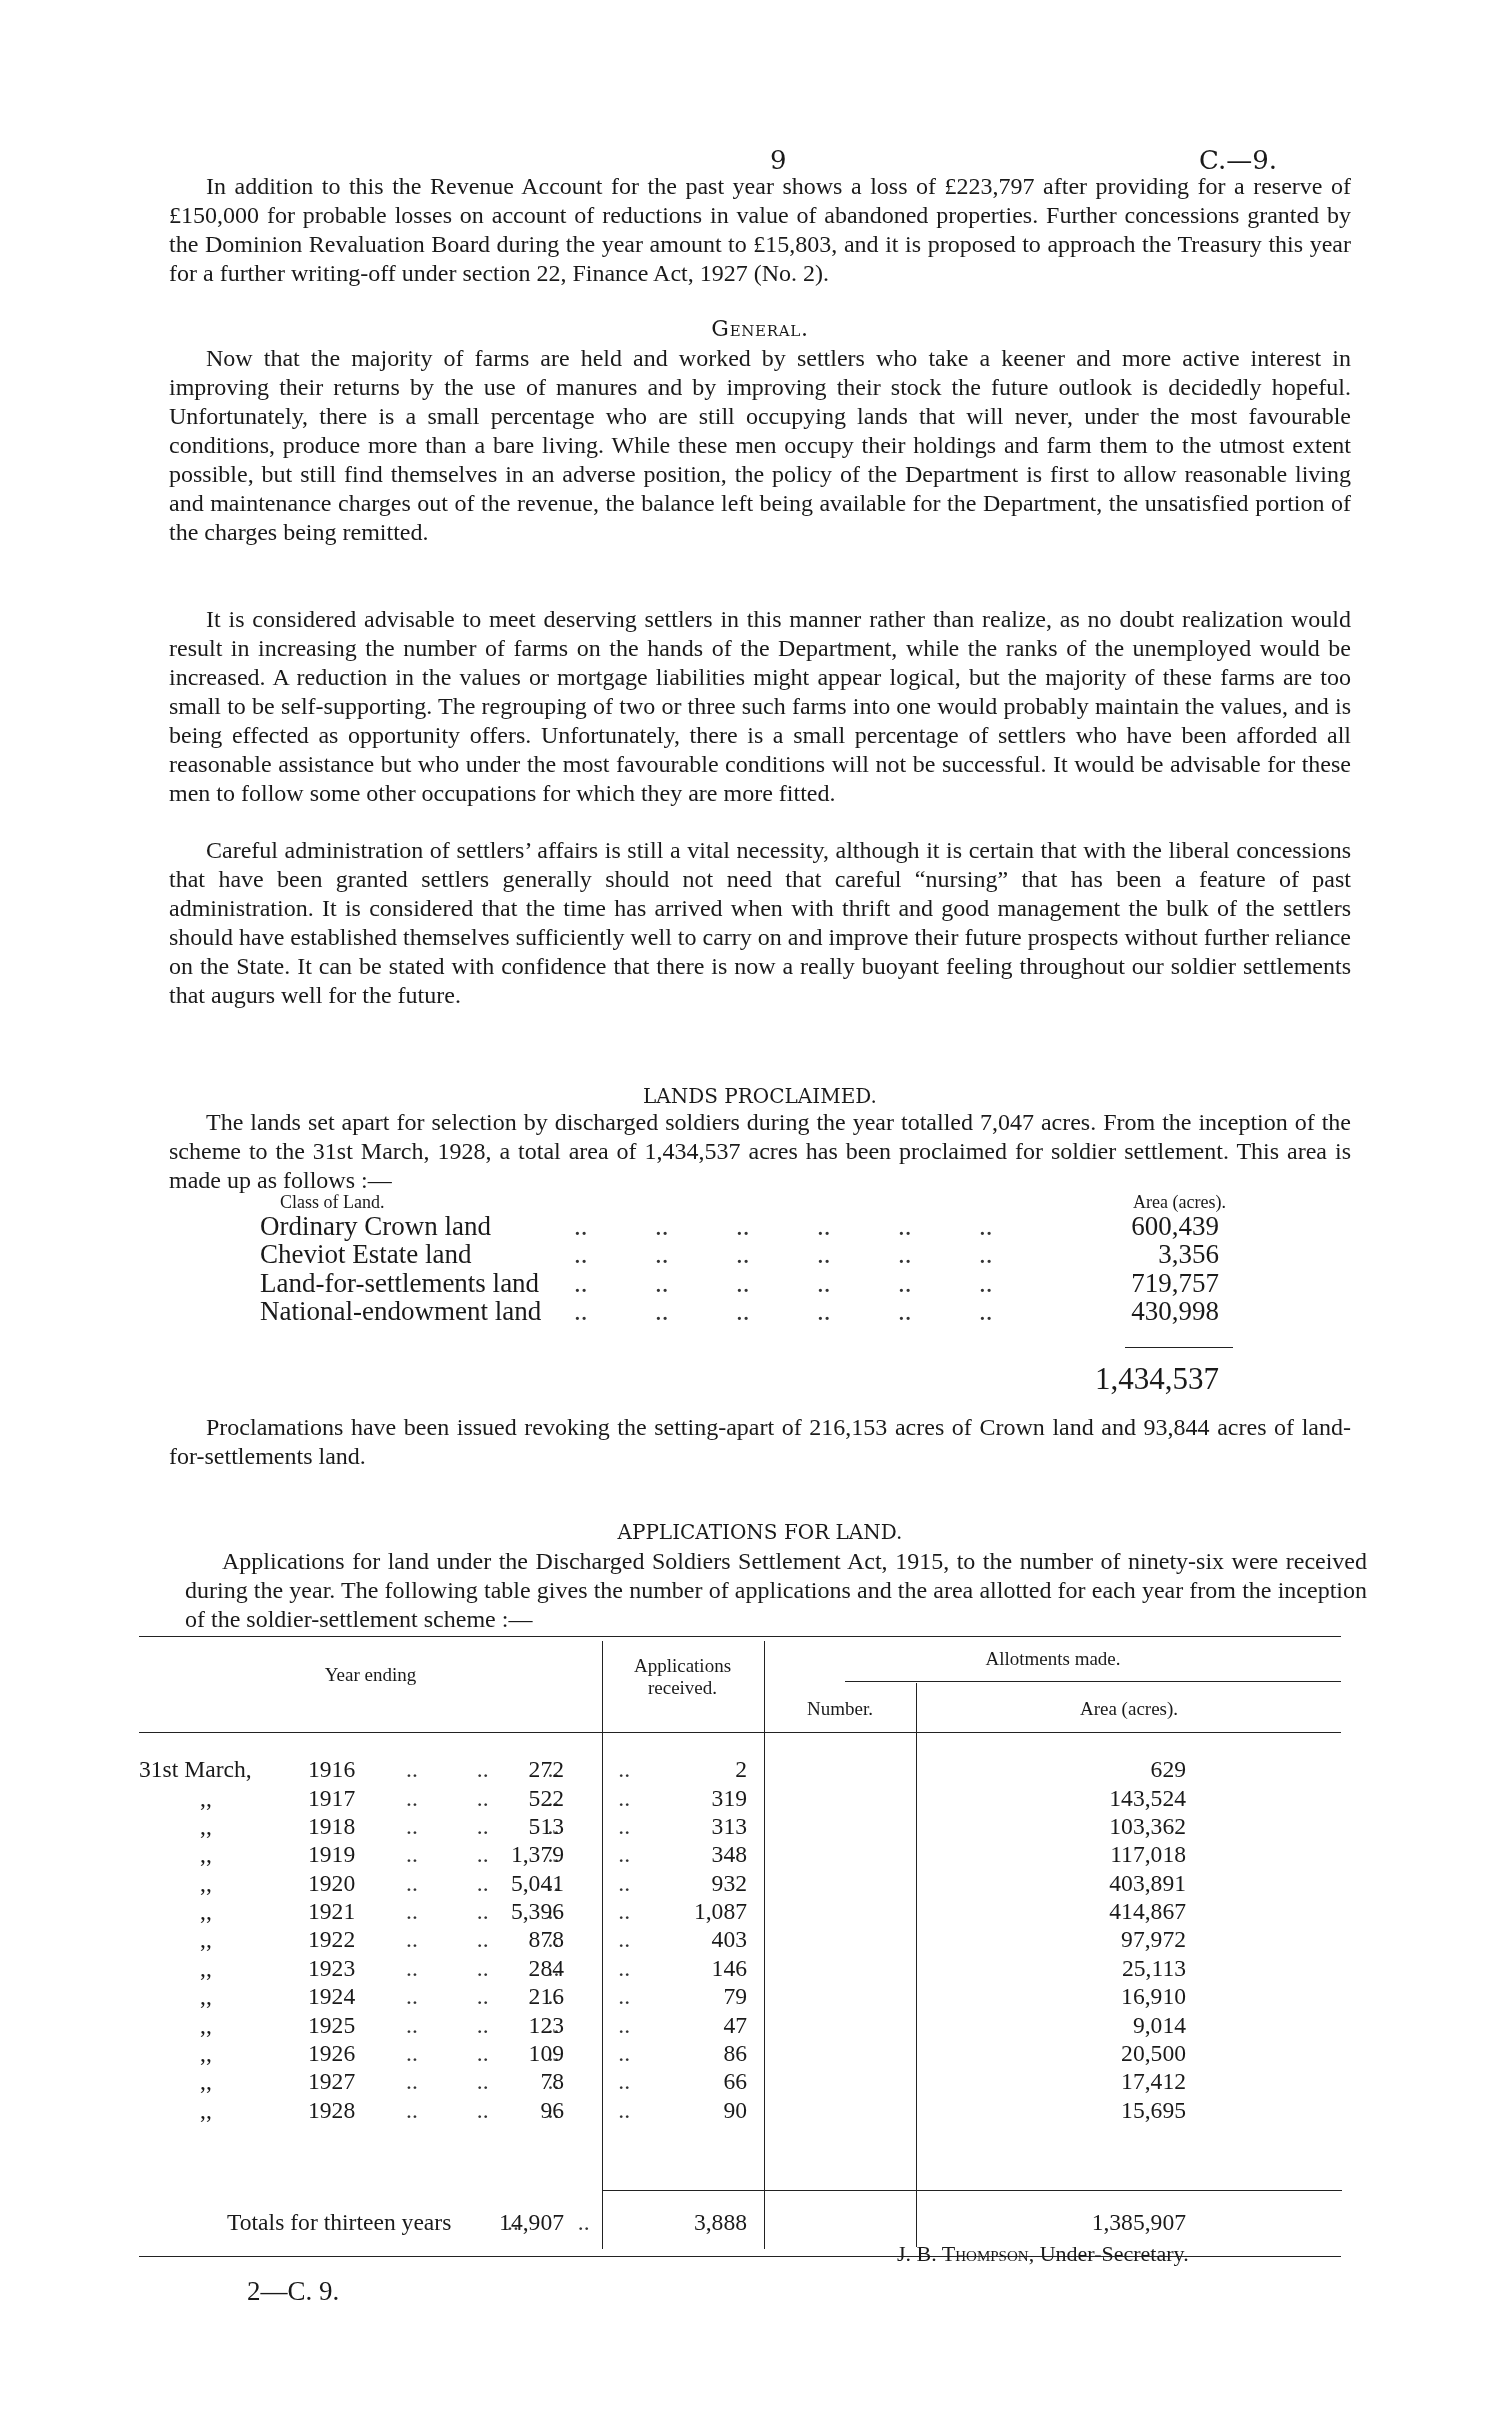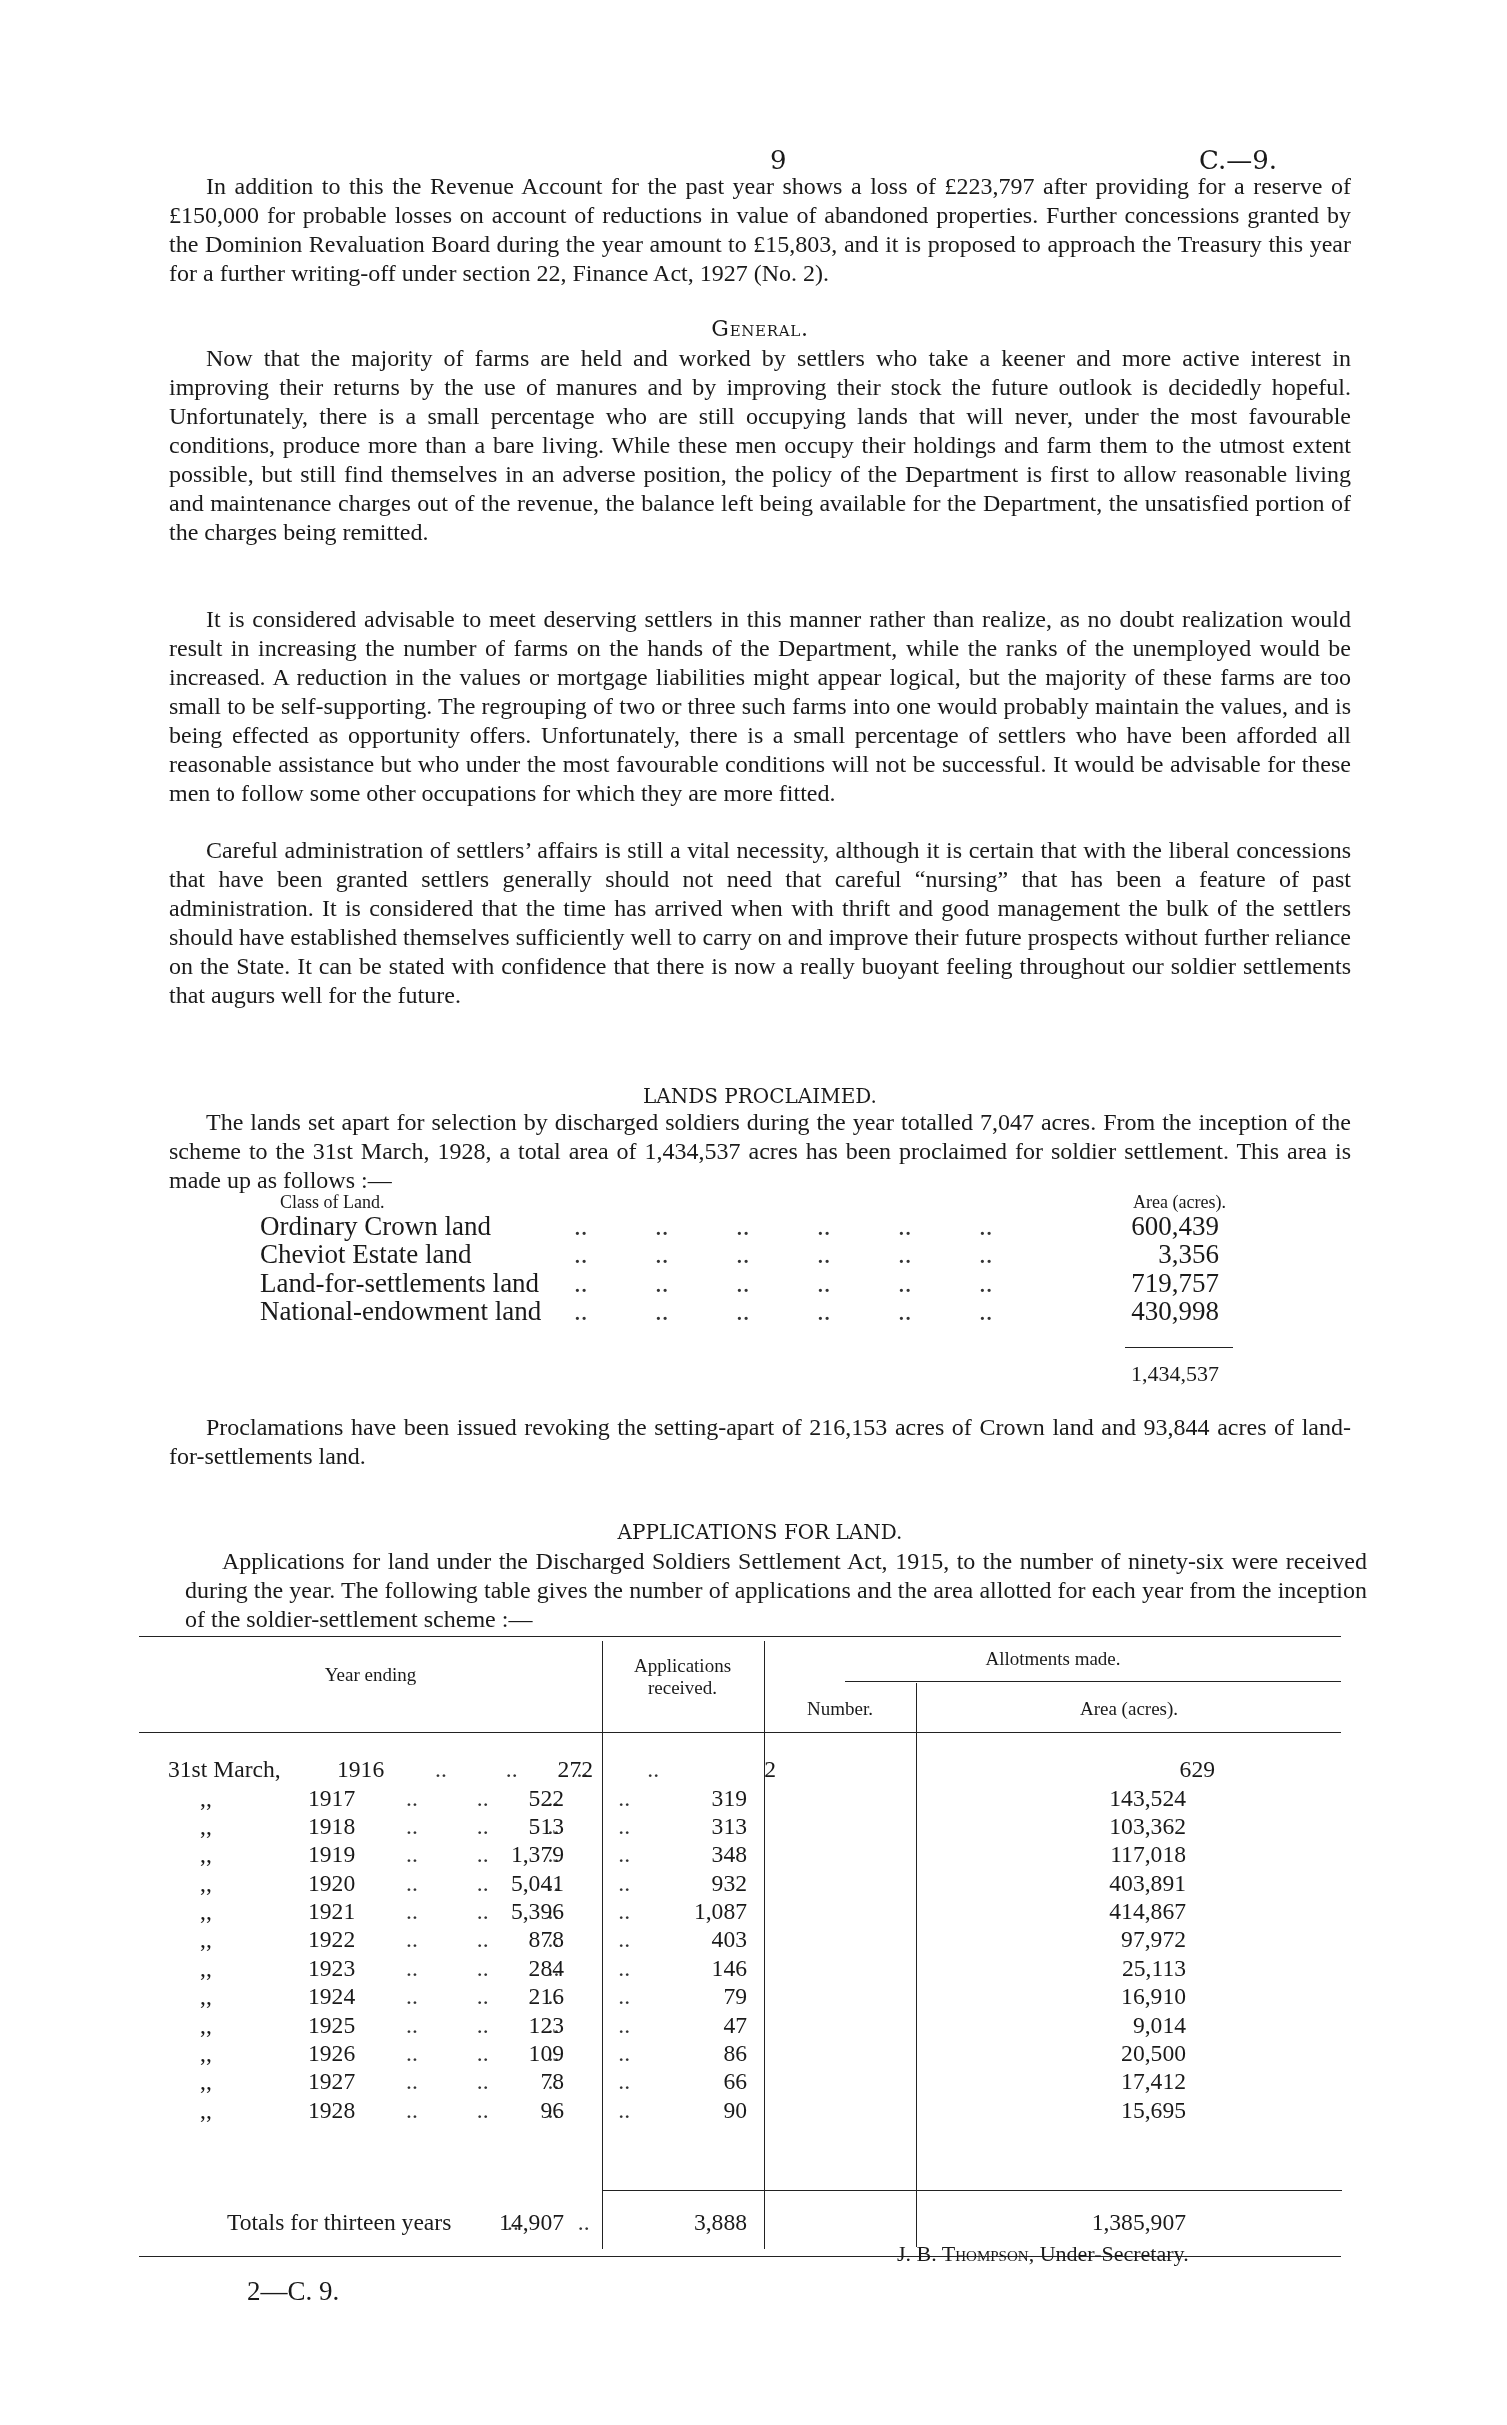--- a/index.html
+++ b/index.html
@@ -29,21 +29,21 @@
   #lands-heading { position: absolute; top: 1084px; left: 169px; width: 1182px; }
   #para5 { top: 1108px; }
 
   .lands-table { position: absolute; top: 1192px; left: 169px; width: 1182px; font-family: "Liberation Serif", serif; }
   .lands-table .col-head { position: absolute; font-size: 18px; }
   .lands-row { position: absolute; left: 0; width: 1182px; height: 28px; font-size: 27px; }
   .lands-row .label { position: absolute; left: 91px; }
   .lands-row .leaders { position: absolute; left: 405px; width: 527px; letter-spacing: 0; color: #333; }
   .lands-row .value { position: absolute; right: 132px; text-align: right; }
   .lands-total-rule { position: absolute; left: 956px; width: 108px; border-top: 1.4px solid #222; top: 206px; }
-  .lands-total { position: absolute; right: 132px; top: 223px; font-size: 22px; }
+  .lands-total { position: absolute; right: 132px; top: 223px; font-size: 31px; }
 
   #para6 { top: 1413px; }
   #applications-heading { position: absolute; top: 1520px; left: 169px; width: 1182px; }
   #para7 { top: 1547px; margin-left: 16px; }
 
   .apps-table { position: absolute; top: 1636px; left: 139px; width: 1202px; font-family: "Liberation Serif", serif; }
   .rule { position: absolute; left: 0; width: 1202px; border-top: 1.4px solid #222; }
   .vline { position: absolute; border-left: 1.4px solid #222; }
   .th { position: absolute; font-size: 19px; text-align: center; }
   .apps-row { position: absolute; left: 0; width: 1202px; height: 28px; font-size: 23.6px; }
@@ -142,21 +142,21 @@
   <div class="vline" style="left:625px; top:5.4px; height:608px;"></div>
   <div class="vline" style="left:777px; top:47px; height:564px;"></div>
 
   <span class="th" style="left:0; width:463px; top:28px;">Year ending</span>
   <span class="th" style="left:469px; width:149px; top:19px; line-height:21.6px;">Applications received.</span>
   <span class="th" style="left:625px; width:578px; top:12px;">Allotments made.</span>
   <span class="th" style="left:625px; width:152px; top:62px;">Number.</span>
   <span class="th" style="left:777px; width:426px; top:62px;">Area (acres).</span>
 
   <div id="apps-rows">
-      <div class="apps-row" style="top: 120px; margin-left: 29px;">
+      <div class="apps-row" style="top: 120px;">
         <span class="year-prefix">31st March,</span>
         <span class="year">1916</span>
         <span class="leaders" style="white-space: pre;">..          ..          ..          ..</span>
         <span class="c1">272</span>
         <span class="c2">2</span>
         <span class="c3">629</span>
       </div>
       <div class="apps-row" style="top: 149px;">
         <span class="ditto">,,</span>
         <span class="year">1917</span>

